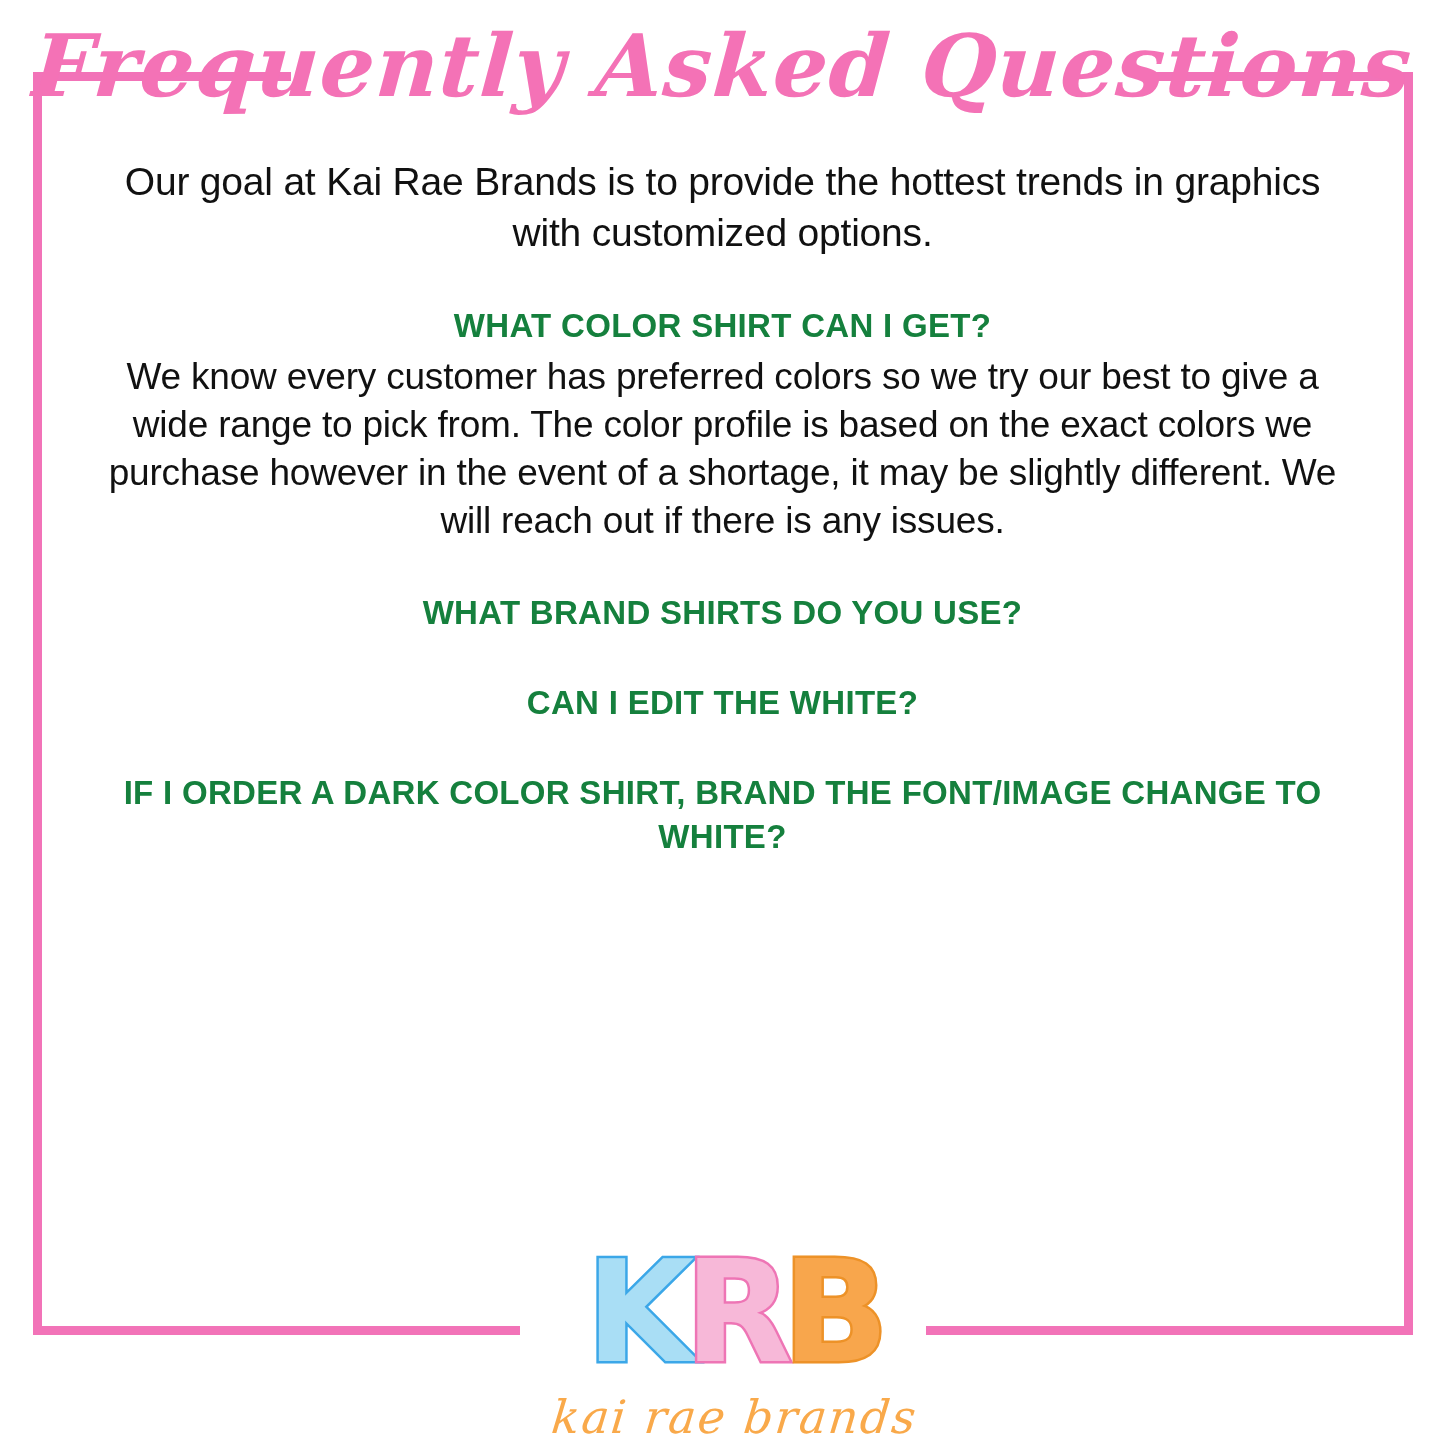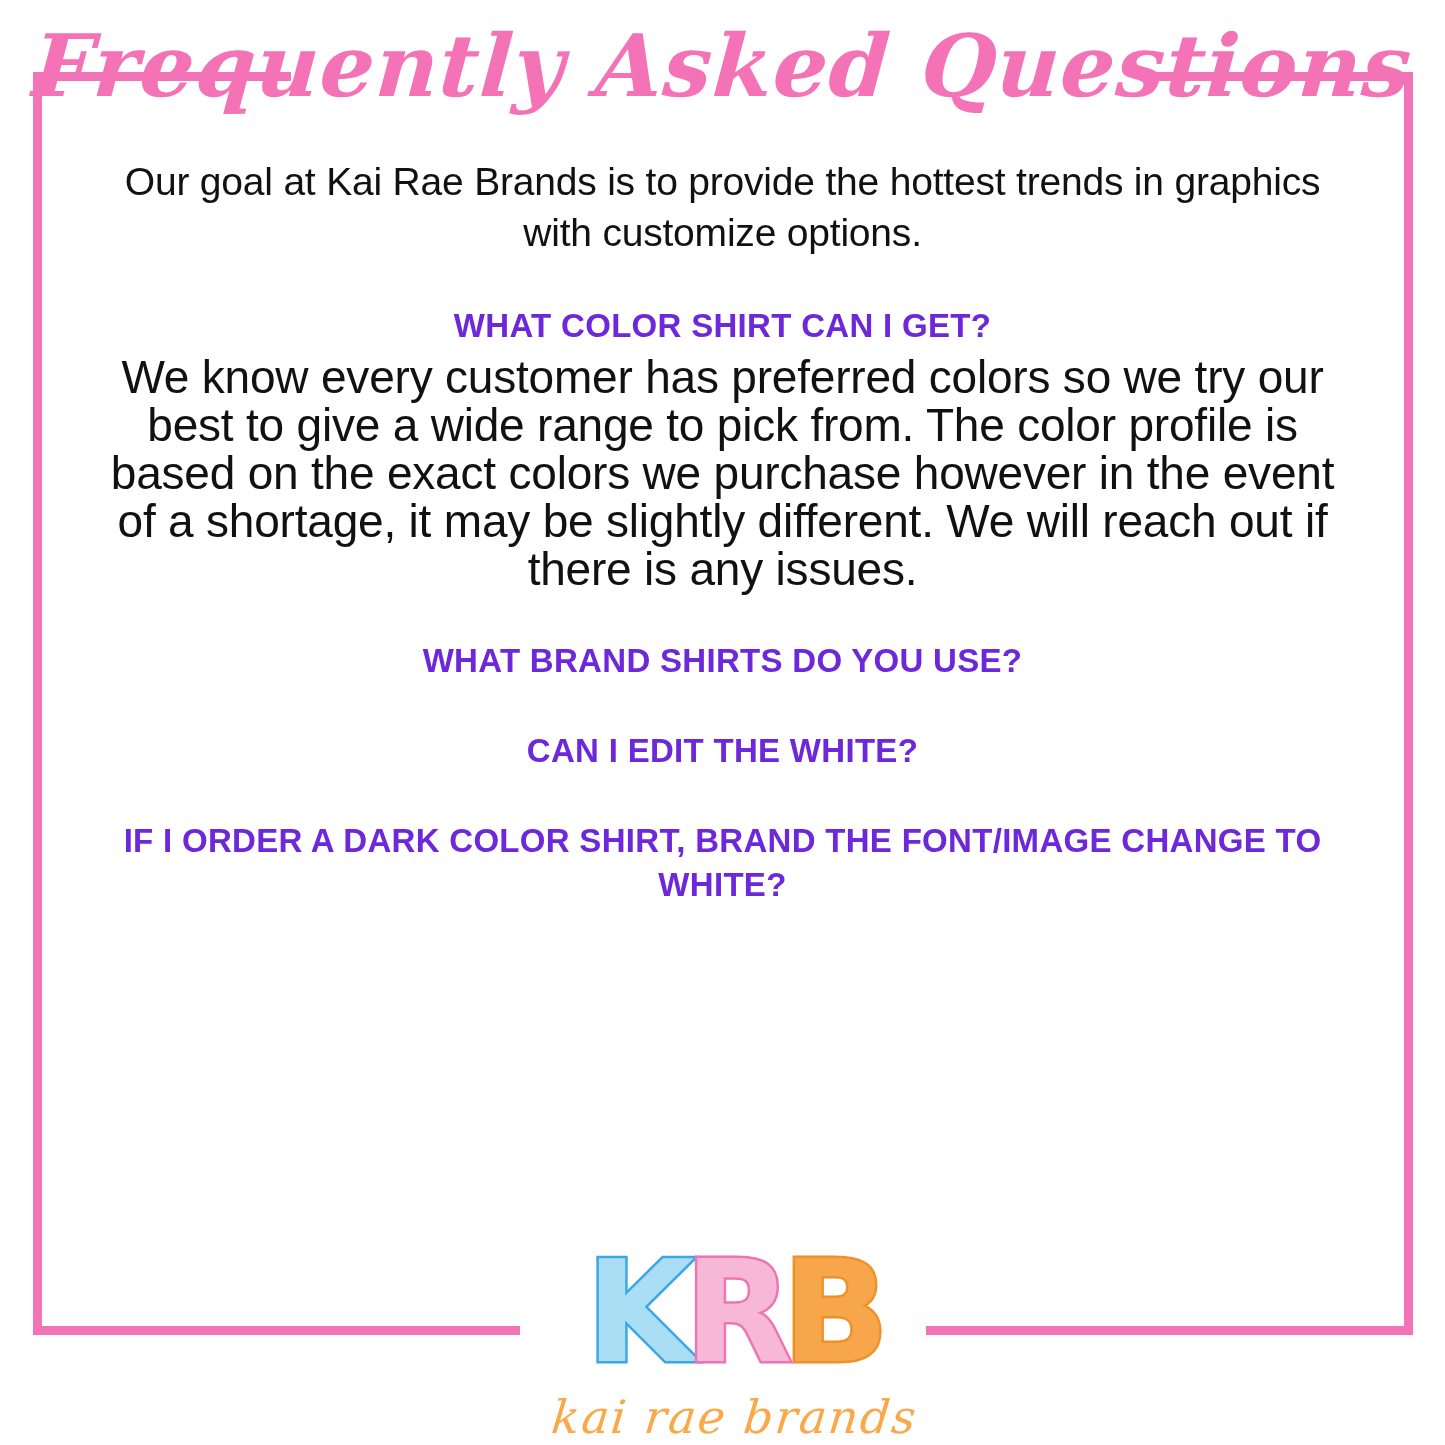--- a/index.html
+++ b/index.html
@@ -61,26 +61,26 @@
   }
 
   .faq-block { margin-top: 46px; }
 
   .q {
     font-size: 33px;
     font-weight: 700;
     line-height: 44px;
     letter-spacing: 0.3px;
     margin: 0 0 5px 0;
-    color: #6d28d9;
+    color: #15803d;
   }
   .q.wide { margin-left: -22px; margin-right: -22px; }
 
   .a {
-    font-size: 46px;
+    font-size: 37px;
     line-height: 48px;
     font-weight: 400;
     letter-spacing: -0.2px;
     margin: 0;
   }
   .a.wide { margin-left: -20px; margin-right: -20px; }
 
   
   #logo {
     position: absolute;
@@ -126,21 +126,21 @@
   <div class="frame-bar" id="frame-right"></div>
   <div class="frame-bar" id="frame-top-l"></div>
   <div class="frame-bar" id="frame-top-r"></div>
   <div class="frame-bar" id="frame-bot-l"></div>
   <div class="frame-bar" id="frame-bot-r"></div>
 
   <div id="title">Frequently Asked Questions</div>
 
   <div id="content">
 
-    <p class="intro">Our goal at Kai Rae Brands is to provide the hottest trends in graphics with customize options.</p>
+    <p class="intro">Our goal at Kai Rae Brands is to provide the hottest trends in graphics with customized options.</p>
 
     <div class="faq-block">
       <p class="q">WHAT COLOR SHIRT CAN I GET?</p>
       <p class="a">We know every customer has preferred colors so we try our best to give a wide range to pick from. The color profile is based on the exact colors we purchase however in the event of a shortage, it may be slightly different. We will reach out if there is any issues.</p>
     </div>
 
     <div class="faq-block">
       <p class="q">WHAT BRAND SHIRTS DO YOU USE?</p>
     </div>
 

